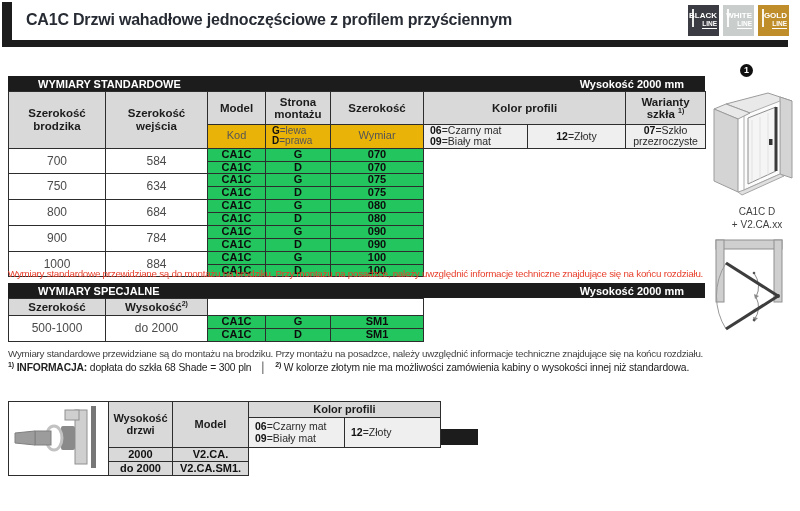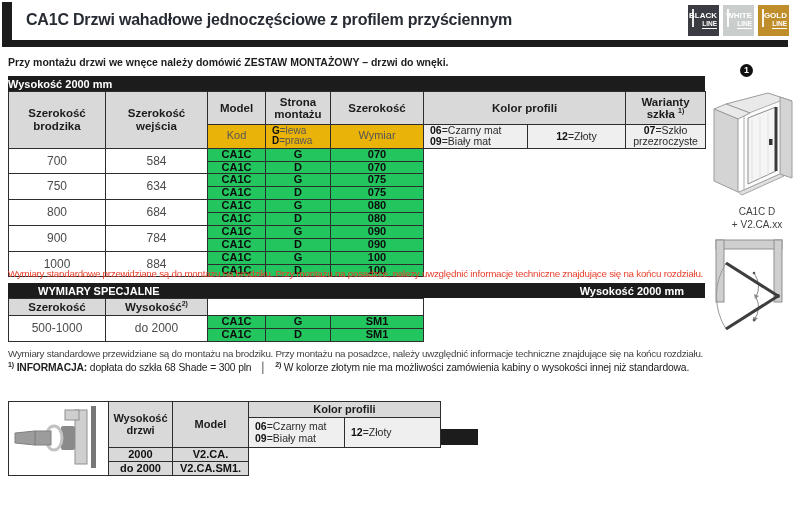--- a/index.html
+++ b/index.html
@@ -88,25 +88,25 @@
       <span class="word">WHITE</span>
       <span class="line">LINE</span>
     </div>
     <div class="badge badge-gold">
       <span class="vline"></span>
       <span class="word">GOLD</span>
       <span class="line">LINE</span>
     </div>
   </div>
 
-  <div class="intro-note">Przy montażu drzwi we wnęce należy domówić ZESTAW MONTAŻOWY – drzwi do wnęki.</div>
 
   <div class="fig-num">1</div>
 
   <div class="bar" style="left:8px;top:76px;width:697px;">
+    <span class="bar-left">WYMIARY STANDARDOWE</span>
     <span class="bar-right">Wysokość 2000 mm</span>
   </div>
 
   <table style="left:8px;top:91px;width:697px;">
     <colgroup>
       <col style="width:97px">
         <col style="width:102px">
         <col style="width:58px">
         <col style="width:65px">
       <col style="width:93px">

